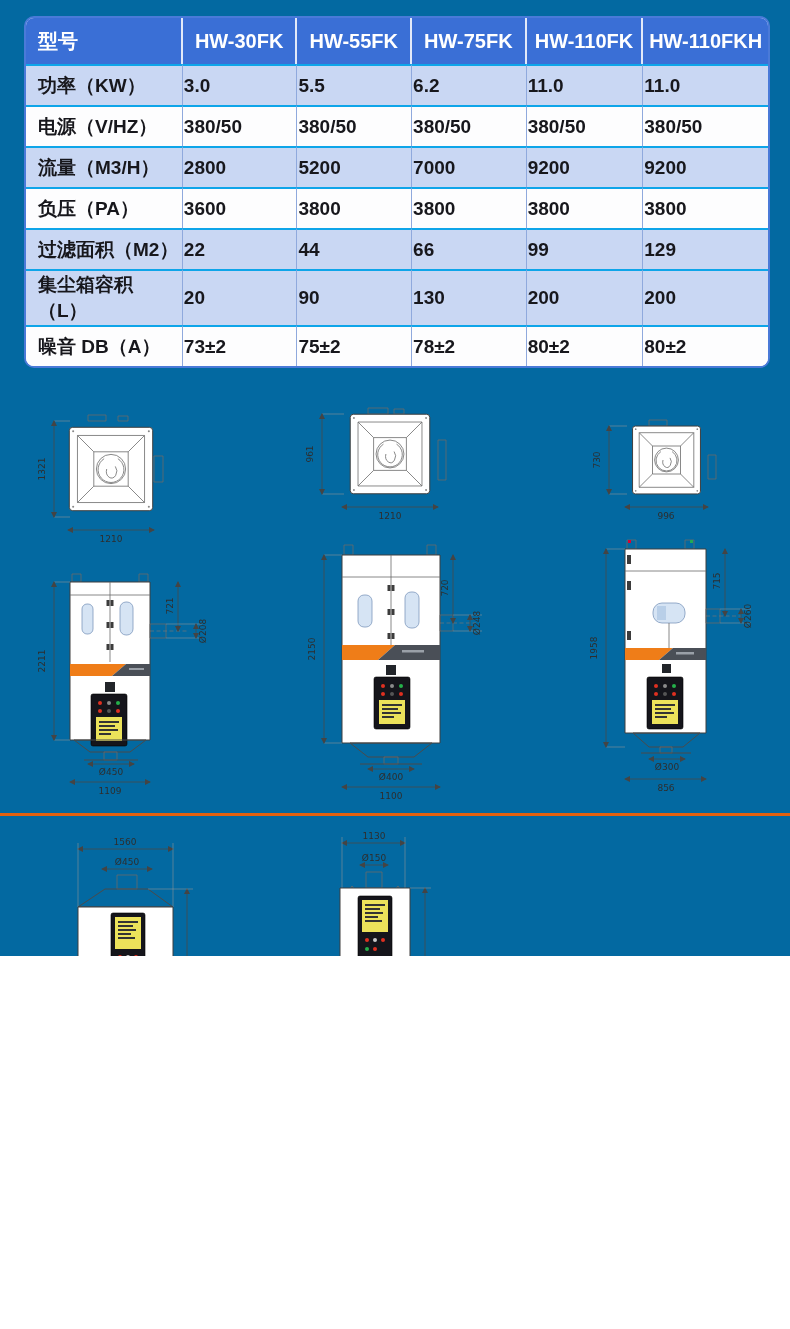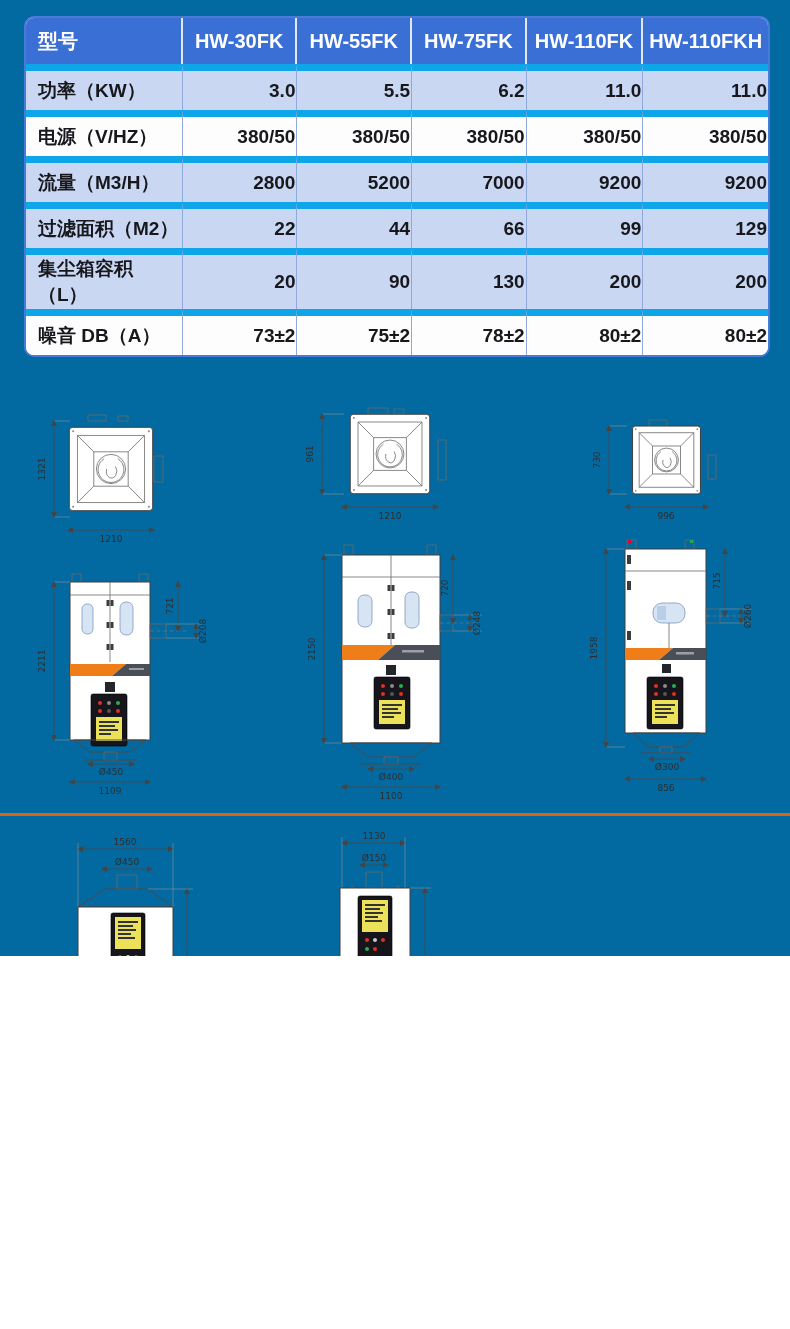--- a/index.html
+++ b/index.html
@@ -7,23 +7,23 @@
         font-family:"Liberation Sans",sans-serif;padding-left:28px;}
 
   
   .tblwrap{position:absolute;left:24px;top:16px;width:742px;border-radius:10px;
            overflow:hidden;border:2px solid #4a7ad8;background:#fff;}
   table.spec{border-collapse:separate;border-spacing:0;width:100%;table-layout:fixed;}
   table.spec th{background:#3a6fd6;color:#fff;font-size:20px;font-weight:700;
                 height:44px;border-right:2px solid rgba(255,255,255,.85);}
   table.spec th:last-child{border-right:none;margin-left:9px;}
   table.spec td{height:37px;font-size:19px;font-weight:600;color:#17171c;
-                text-align:right;border-right:1px solid #8fa9dd;}
+                text-align:left;border-right:1px solid #8fa9dd;}
   table.spec td:last-child{border-right:none;}
-  table.spec tbody tr td{border-top:7px solid #0ea5e9;}
+  table.spec tbody tr td{border-top:2px solid #0ea5e9;}
   table.spec td.lab,table.spec th.lab{text-align:left;padding-left:12px;}
   tr.alt{background:#c9d7f3;} tr.wht{background:#fdfdfe;}
 
   
   .drw{position:absolute;}
   .o{fill:#fff;stroke:#3f3f3f;stroke-width:1;vector-effect:non-scaling-stroke;}
   .t{fill:none;stroke:#6b6b6b;stroke-width:.8;vector-effect:non-scaling-stroke;}
   .t2{fill:none;stroke:#4a4a4a;stroke-width:1;}
   .dsh{fill:none;stroke:#777;stroke-width:.7;stroke-dasharray:4 2.5;}
   .scr{fill:#888;}
@@ -145,20 +145,28 @@
           <td>380/50</td>
         </tr>
         <tr class="alt">
           <td class="lab">流量（M3/H）</td>
           <td>2800</td>
           <td>5200</td>
           <td>7000</td>
           <td>9200</td>
           <td>9200</td>
         </tr>
+        <tr class="wht">
+          <td class="lab">负压（PA）</td>
+          <td>3600</td>
+          <td>3800</td>
+          <td>3800</td>
+          <td>3800</td>
+          <td>3800</td>
+        </tr>
         <tr class="alt">
           <td class="lab">过滤面积（M2）</td>
           <td>22</td>
           <td>44</td>
           <td>66</td>
           <td>99</td>
           <td>129</td>
         </tr>
         <tr class="alt">
           <td class="lab">集尘箱容积（L）</td>

